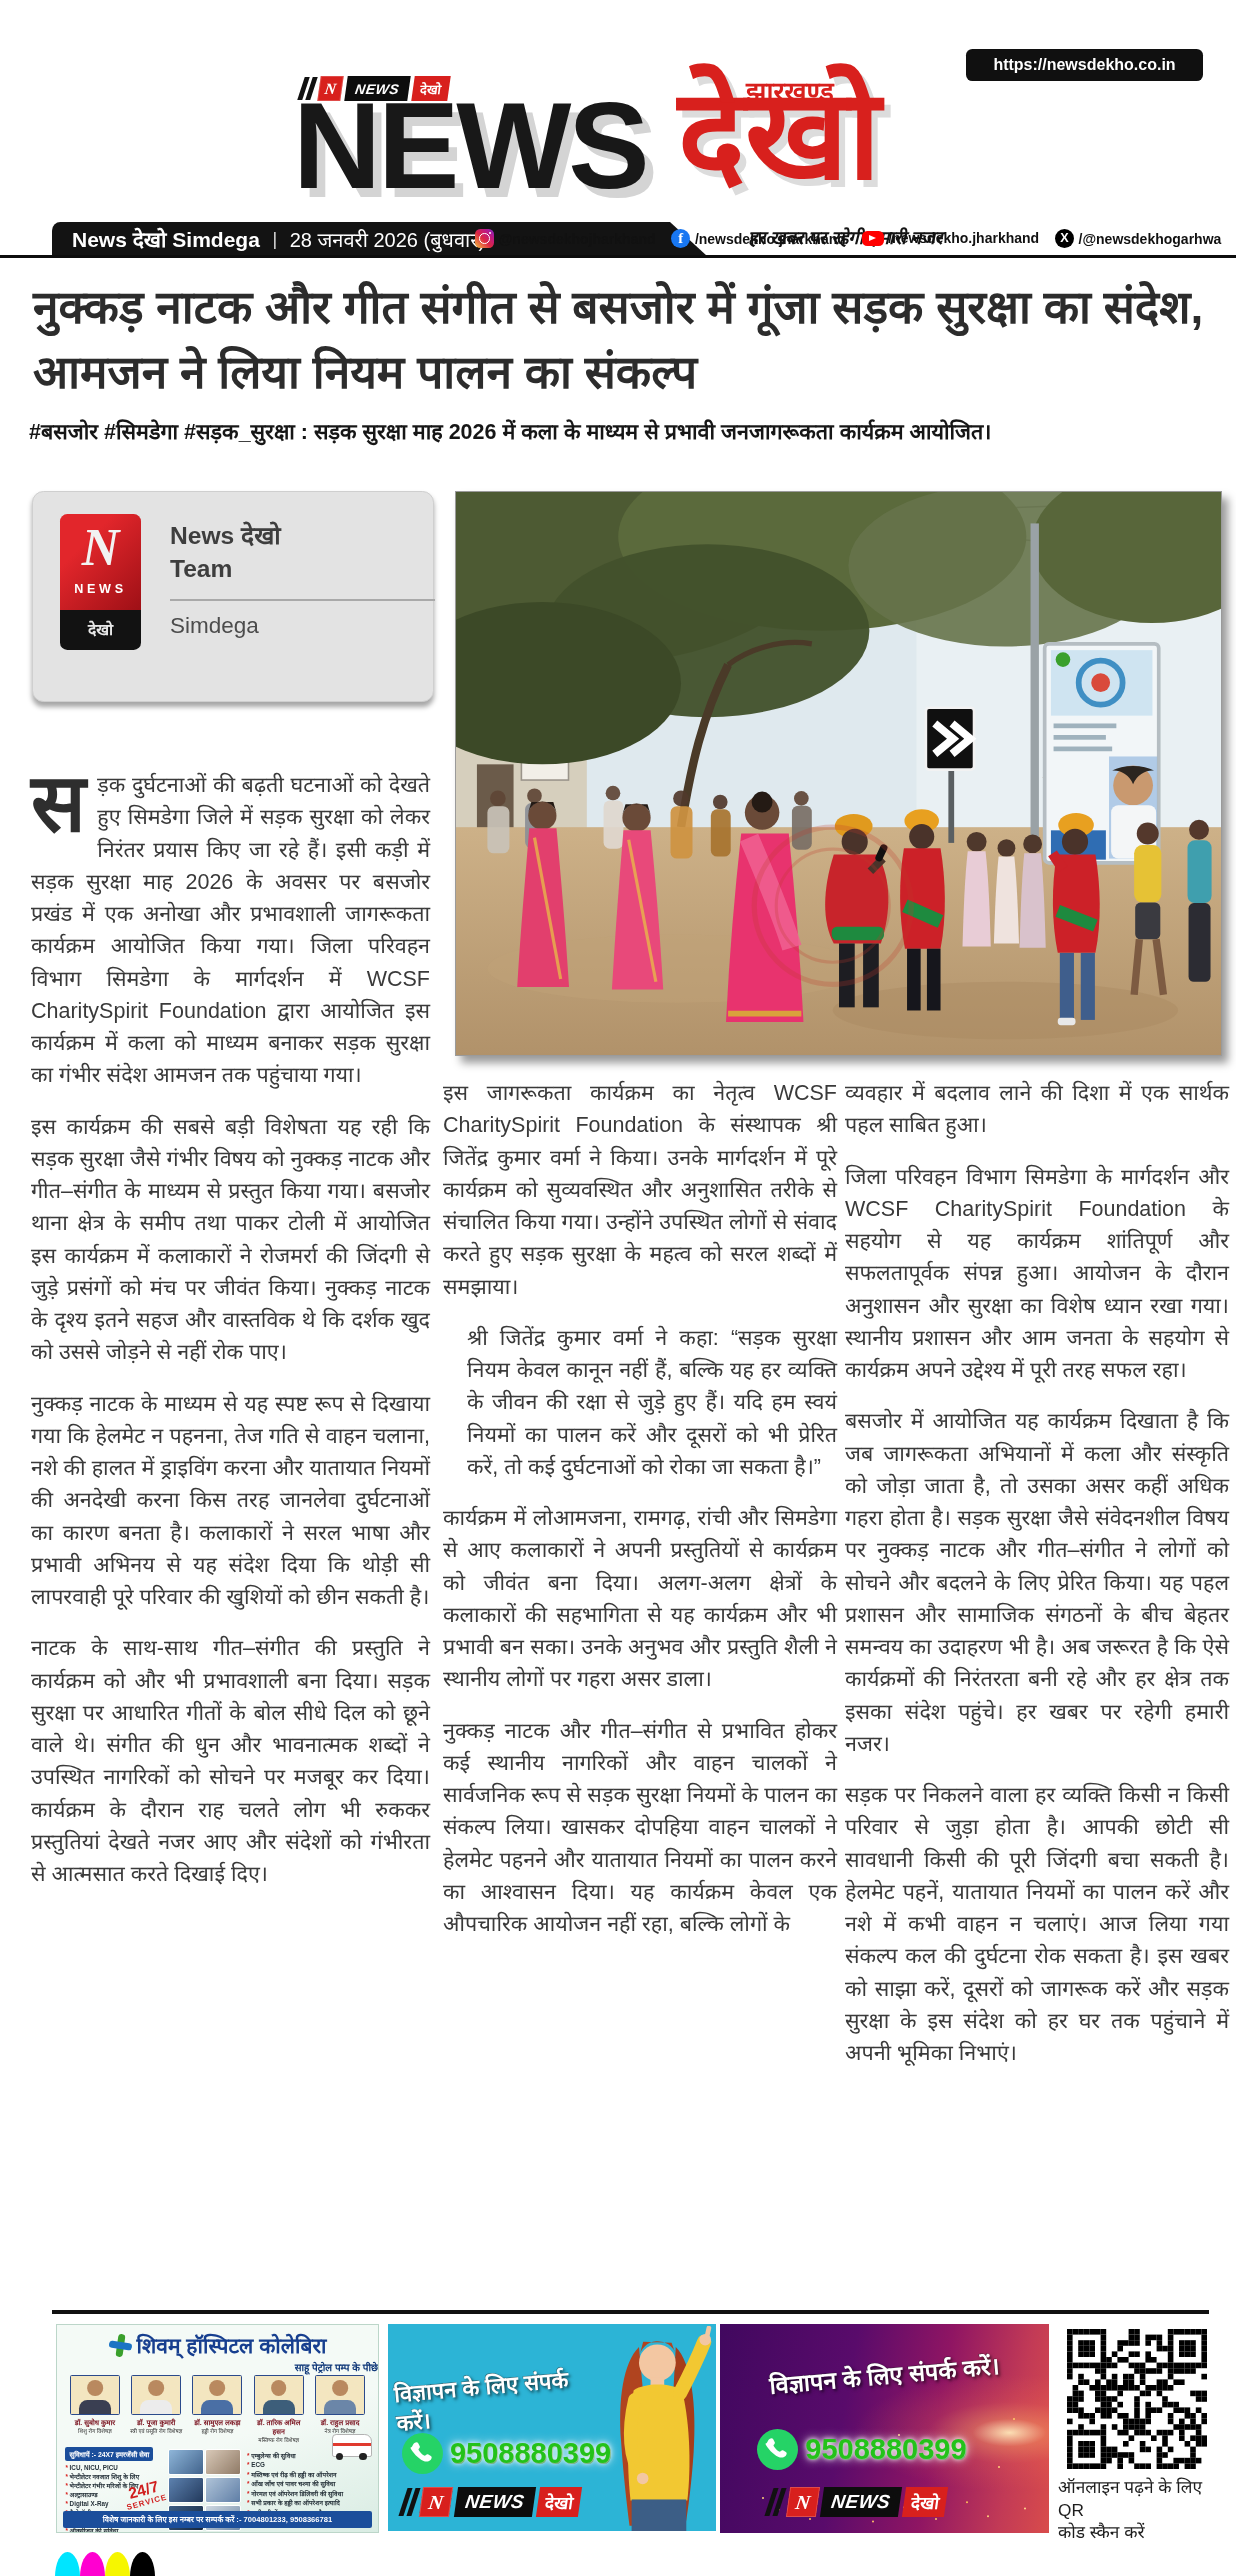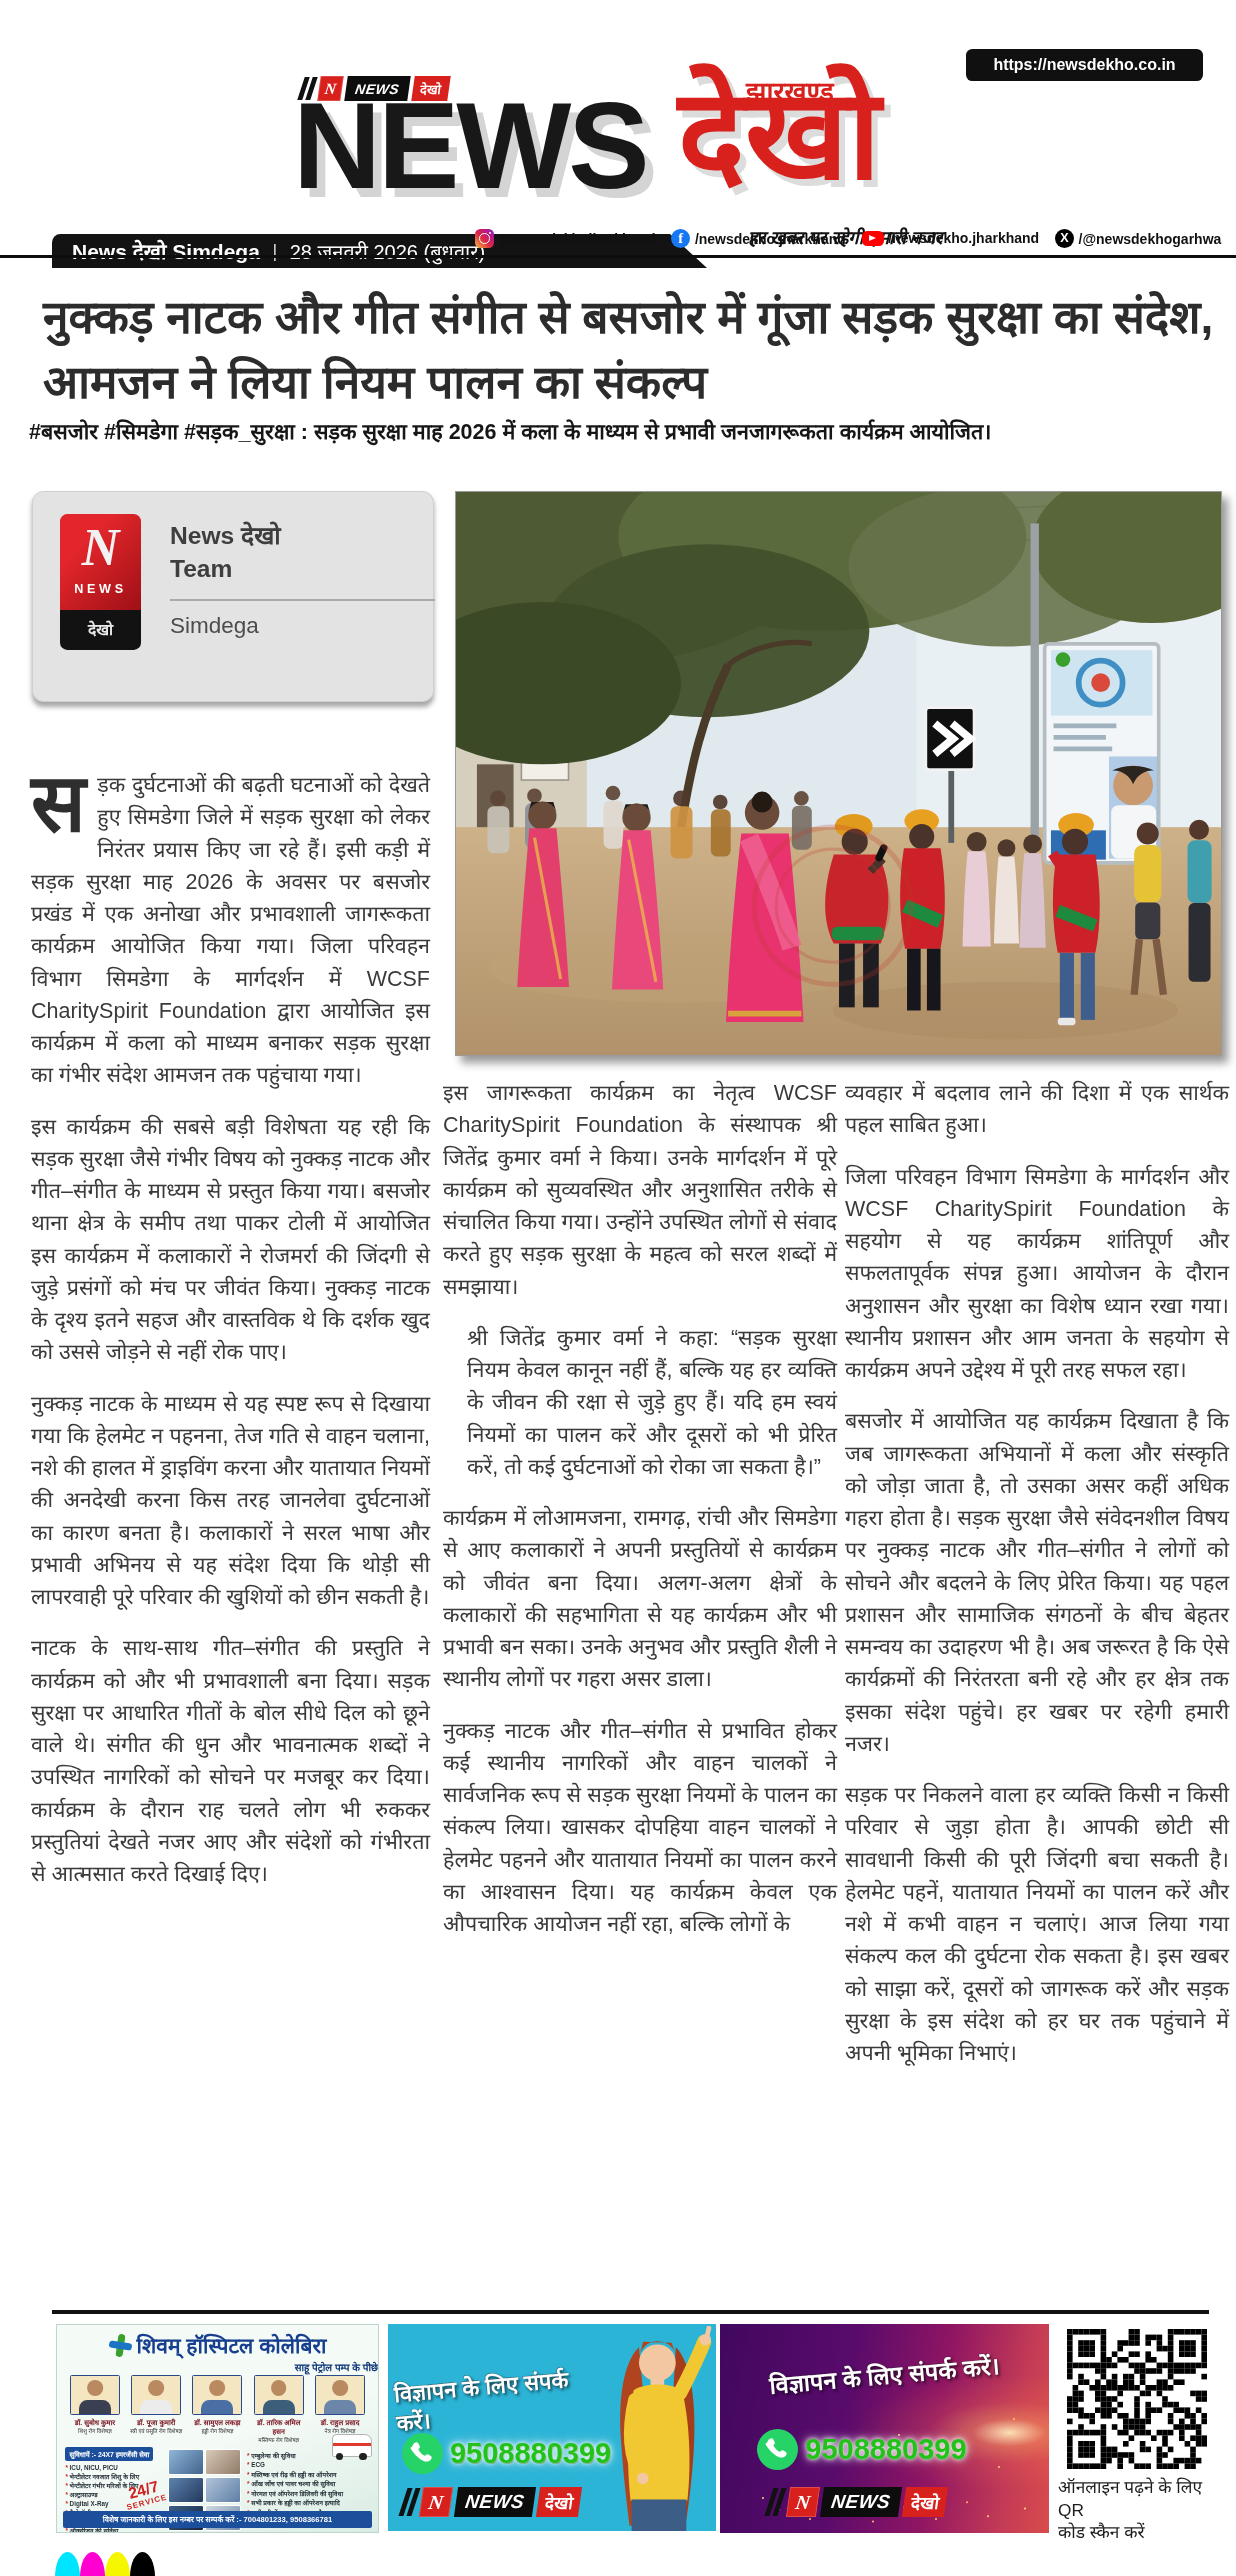--- a/index.html
+++ b/index.html
@@ -26,42 +26,42 @@
 
   .brand-news{left:293px;top:85px;font-size:122px;line-height:1;font-weight:bold;letter-spacing:-3.1px;
               color:#181818;text-shadow:8.4px 9.4px 0 #d4d4d4;}
   .brand-region{left:746px;top:72px;font-size:27px;font-weight:bold;color:#d8201d;}
   .brand-dekho{left:678px;top:63px;font-size:126px;line-height:1.15;font-weight:bold;color:#d8201d;
                text-shadow:6.3px 7.3px 0 #dcdcdc;}
   .brand-tagline{left:748px;top:224px;font-size:18.3px;font-weight:bold;font-style:italic;color:#141414;}
 
   .date-bar{left:52px;top:222px;width:655px;height:34px;background:#131313;border-radius:8.4px 3.1px 0 0;
             clip-path:polygon(0 0,calc(100% - 37px) 0,100% 100%,0 100%);
-            display:flex;align-items:center;gap:12.6px;padding-left:20px;color:#fff;box-sizing:border-box;margin-top:12px;}
+            display:flex;align-items:center;gap:12.6px;padding-left:20px;color:#fff;box-sizing:border-box;}
   .date-bar .ed{font-size:21px;font-weight:bold;}
   .date-bar .sep{font-size:18px;opacity:.85;}
   .date-bar .dt{font-size:20px;font-weight:500;}
   .social-row{top:229px;right:14.7px;display:flex;align-items:flex-start;gap:15.7px;font-size:14px;font-weight:bold;color:#111;}
   .soc{display:flex;align-items:center;gap:4.7px;}
   .ic{width:19px;height:19px;border-radius:50%;position:relative;flex:0 0 auto;}
   .ic-ig{border-radius:5.2px;background:linear-gradient(45deg,#f5c041 0%,#dc2743 45%,#bc1888 75%,#7a2bc9 100%);}
   .ic-ig::before{content:"";position:absolute;inset:4.2px;border:1.6px solid #fff;border-radius:50%;}
   .ic-ig::after{content:"";position:absolute;top:2.6px;right:2.6px;width:2.1px;height:2.1px;background:#fff;border-radius:50%;}
   .ic-fb{background:#1877f2;}
   .ic-fb::before{content:"f";position:absolute;inset:0;color:#fff;font-family:"Liberation Serif",serif;
                  font-weight:bold;font-size:14.7px;text-align:center;line-height:19px;}
   .ic-yt{border-radius:5.2px;background:#f00;width:22px;height:15.7px;margin-top:1.6px;}
   .ic-yt::before{content:"";position:absolute;left:7.9px;top:4.2px;border-left:7.3px solid #fff;
                  border-top:3.7px solid transparent;border-bottom:3.7px solid transparent;}
   .ic-x{background:#000;}
   .ic-x::before{content:"X";position:absolute;inset:0;color:#fff;font-weight:bold;font-size:12.6px;text-align:center;line-height:19px;}
   .rule-top{left:0;top:255px;width:1236px;height:2.6px;background:#0d0d0d;}
 
   
-  .headline{left:29px;top:271px;width:1180px;margin:14px;font-size:46px;font-weight:800;line-height:1.42;color:#2c2c2c;}
+  .headline{left:29px;top:271px;width:1180px;margin:4px;font-size:46px;font-weight:800;line-height:1.42;color:#2c2c2c;}
   .subhead{left:29px;top:416px;width:1180px;font-size:21.5px;font-weight:bold;color:#161616;}
 
   .byline-card{left:32px;top:491px;width:402px;height:211px;background:#e3e3e3;border-radius:11.5px;
                box-shadow:0 4.7px 5.2px rgba(0,0,0,.35);border:1px solid #cfcfcf;box-sizing:border-box;}
   .byl-badge{left:27px;top:22px;width:81px;}
   .byl-red{height:96px;background:linear-gradient(135deg,#e2262b 30%,#9e1016);border-radius:7.3px 7.3px 0 0;
            position:relative;text-align:center;}
   .byl-red .bn{font-family:"Liberation Serif","DejaVu Serif",serif;font-style:italic;font-weight:bold;
                font-size:52px;color:#f2f2f2;line-height:68px;display:block;}
   .byl-red .bnews{display:block;color:#fff;font-weight:bold;font-size:12.6px;letter-spacing:3.7px;}

